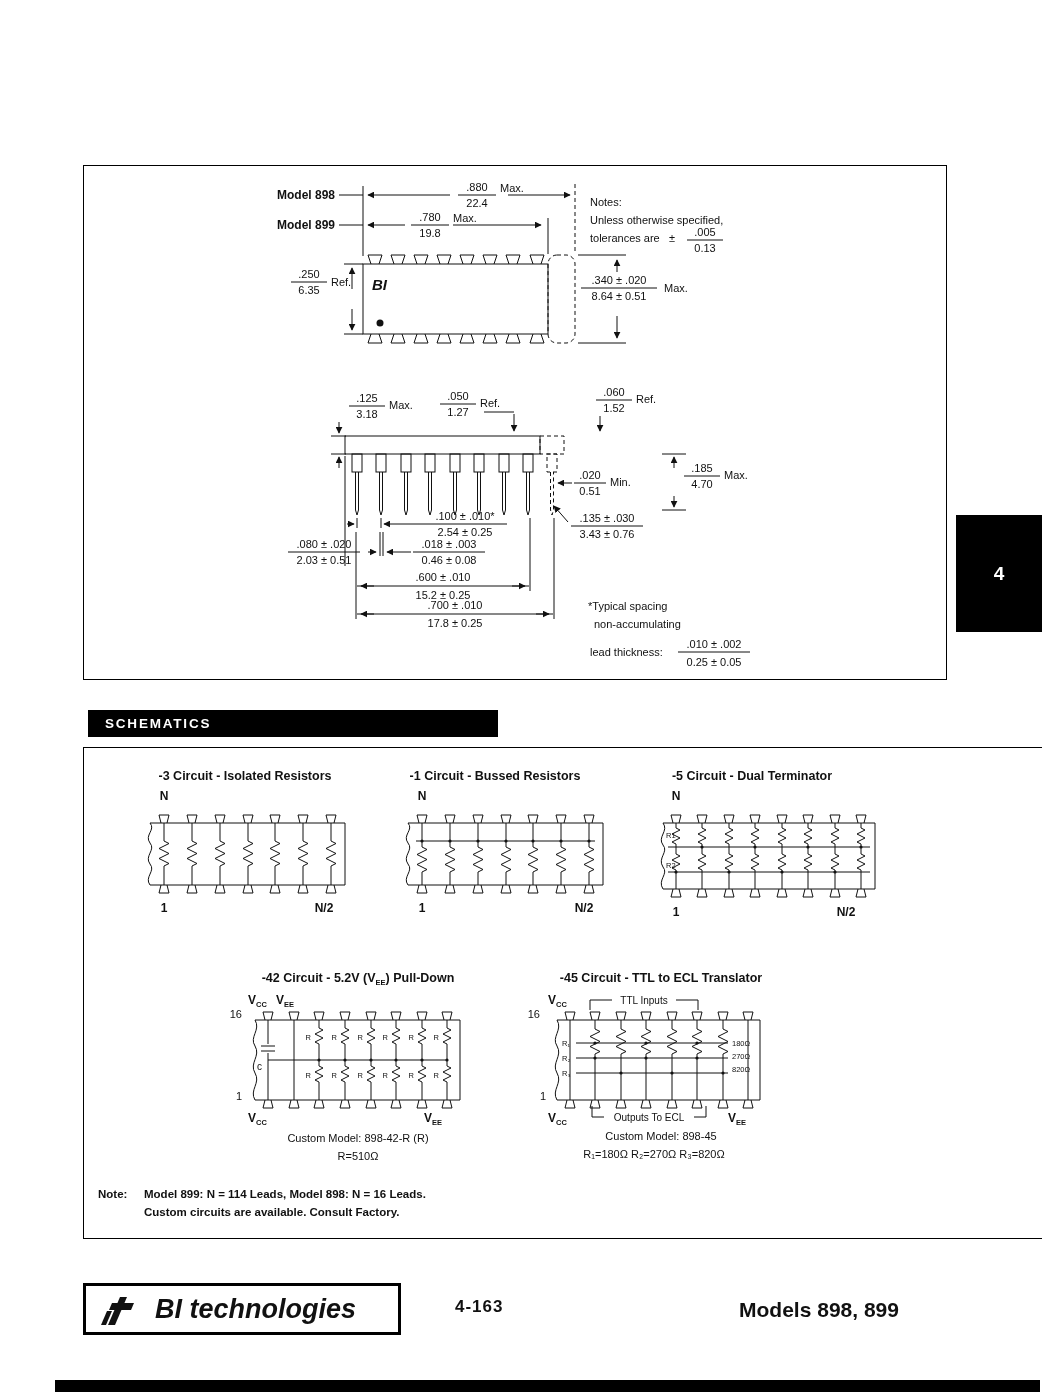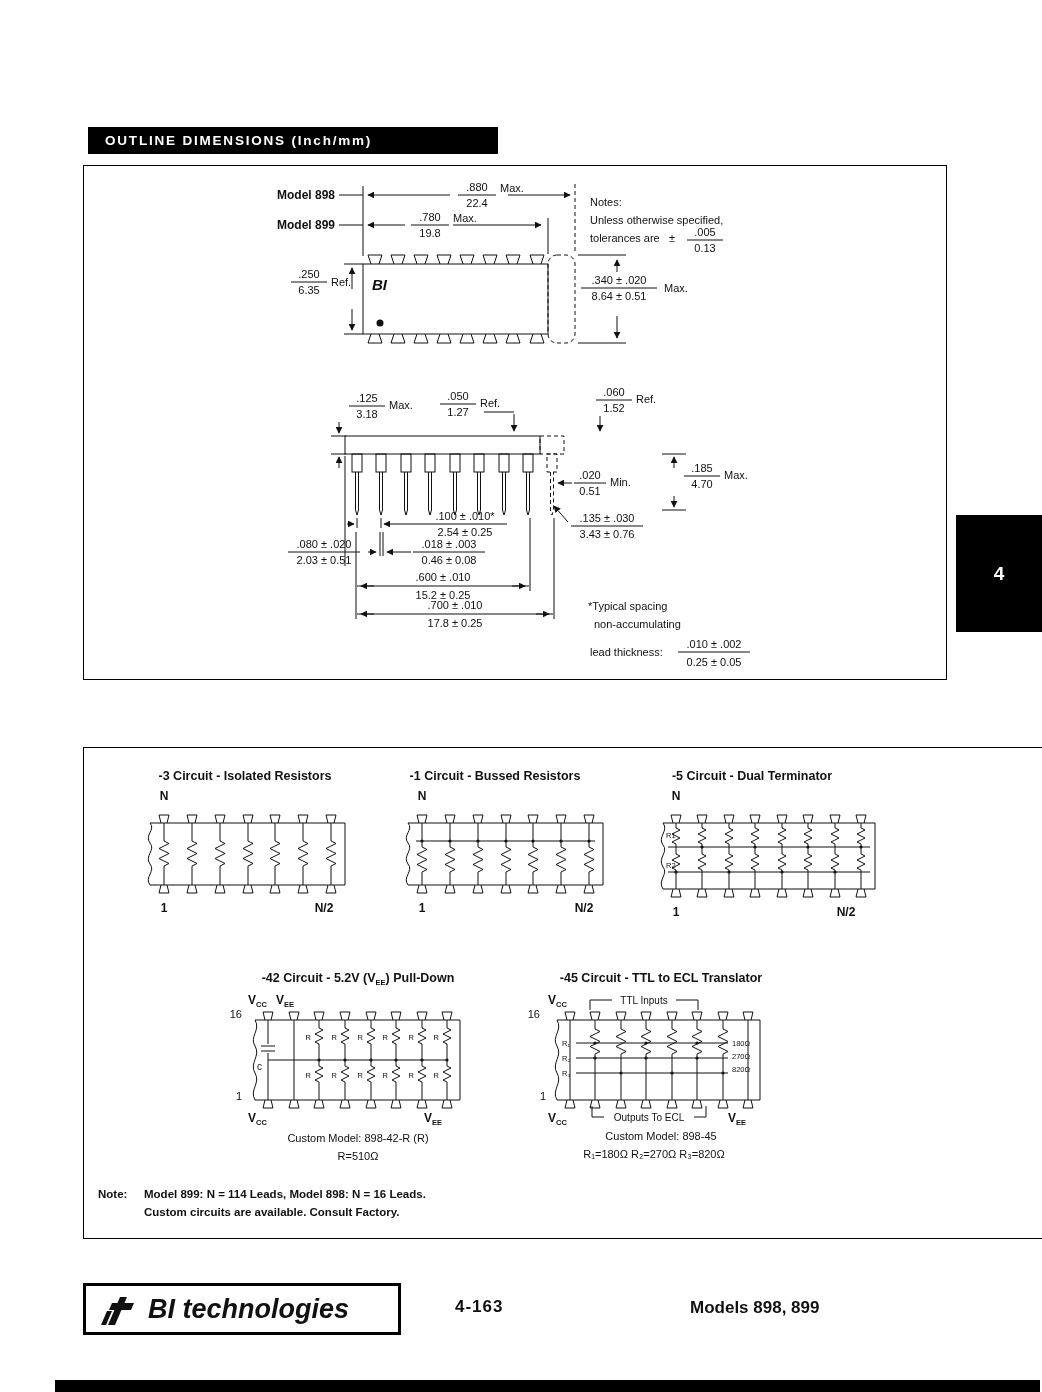--- a/index.html
+++ b/index.html
@@ -14,34 +14,31 @@
   text.st{font-weight:bold;font-size:12.5px}
   text.tiny{font-size:7.5px}
   text.small{font-size:10px}
   text.logo{font-style:italic;font-weight:bold;font-size:15px}
   text.noteb{font-weight:bold;font-size:11.5px}
   tspan.sub{font-size:7.5px}
   .ln{stroke:#111;stroke-width:1;fill:none}
   .lnd{stroke:#111;stroke-width:1;fill:none;stroke-dasharray:4 3}
   .fillb{fill:#111;stroke:none}
   .sideTab{position:absolute;left:956px;top:515px;width:86px;height:117px;background:#000;color:#fff;display:flex;align-items:center;justify-content:center;font-weight:bold;font-size:19px}
-  .logoBox{position:absolute;left:83px;top:1283px;width:318px;height:52px;border:3px solid #000;display:flex;align-items:center;padding-left:10px;gap:12px;background:#fff}
+  .logoBox{position:absolute;left:83px;top:1283px;width:318px;height:52px;border:3px solid #000;display:flex;align-items:center;padding-left:10px;gap:19px;background:#fff}
   .brand{font-weight:bold;font-style:italic;font-size:27px;white-space:nowrap}
   .pageNum{position:absolute;left:455px;top:1297px;font-weight:bold;font-size:17px;letter-spacing:1px}
-  .models{position:absolute;left:690px;top:1298px;width:258px;text-align:left;font-weight:bold;font-size:17px}
+  .models{position:absolute;left:690px;top:1298px;width:258px;text-align:center;font-weight:bold;font-size:21px}
   .bottomBar{position:absolute;left:55px;top:1380px;width:985px;height:12px;background:#000}
 </style>
 </head>
 <body>
 
 <div class="page">
 
-  <div class="bar" style="left:88px;top:127px;width:410px">
-    <span>OUTLINE DIMENSIONS (Inch/mm)</span>
-  </div>
 
   <div class="panel" style="left:83px;top:165px;width:864px;height:515px">
     <svg width="861" height="512" viewBox="0 0 861 512">
       <defs>
         <marker id="ah1" viewBox="0 0 10 10" refX="9" refY="5" markerWidth="7" markerHeight="7" orient="auto">
           <path d="M0,0 L10,5 L0,10 Z" fill="#111"></path>
         </marker>
         <path id="pinUb" d="M-4,0 L-7,-9 L7,-9 L4,0"></path>
         <path id="pinDb" d="M-4,0 L-7,9 L7,9 L4,0"></path>
       </defs>
@@ -251,20 +248,23 @@
       <text x="630" y="482" text-anchor="middle">.010 ± .002</text>
       <line x1="594" y1="486" x2="666" y2="486" class="ln"></line>
       <text x="630" y="500" text-anchor="middle">0.25 ± 0.05</text>
     </svg>
   </div>
 
   <div class="sideTab">
     <span>4</span>
   </div>
 
+  <div class="bar" style="left:88px;top:710px;width:410px">
+    <span>SCHEMATICS</span>
+  </div>
 
   <div class="panel" style="left:83px;top:747px;width:1008px;height:492px">
     <svg width="861" height="489" viewBox="0 0 861 489">
       <defs>
         <marker id="ah2" viewBox="0 0 10 10" refX="9" refY="5" markerWidth="7" markerHeight="7" orient="auto">
           <path d="M0,0 L10,5 L0,10 Z" fill="#111"></path>
         </marker>
         <path id="pu" d="M-3,0 L-5,-8 L5,-8 L3,0"></path>
         <path id="pd" d="M-3,0 L-5,8 L5,8 L3,0"></path>
         <path id="resv" d="M0,0 l0,3 l5,2.5 l-10,5 l10,5 l-10,5 l10,5 l-5,2.5 l0,3"></path>

